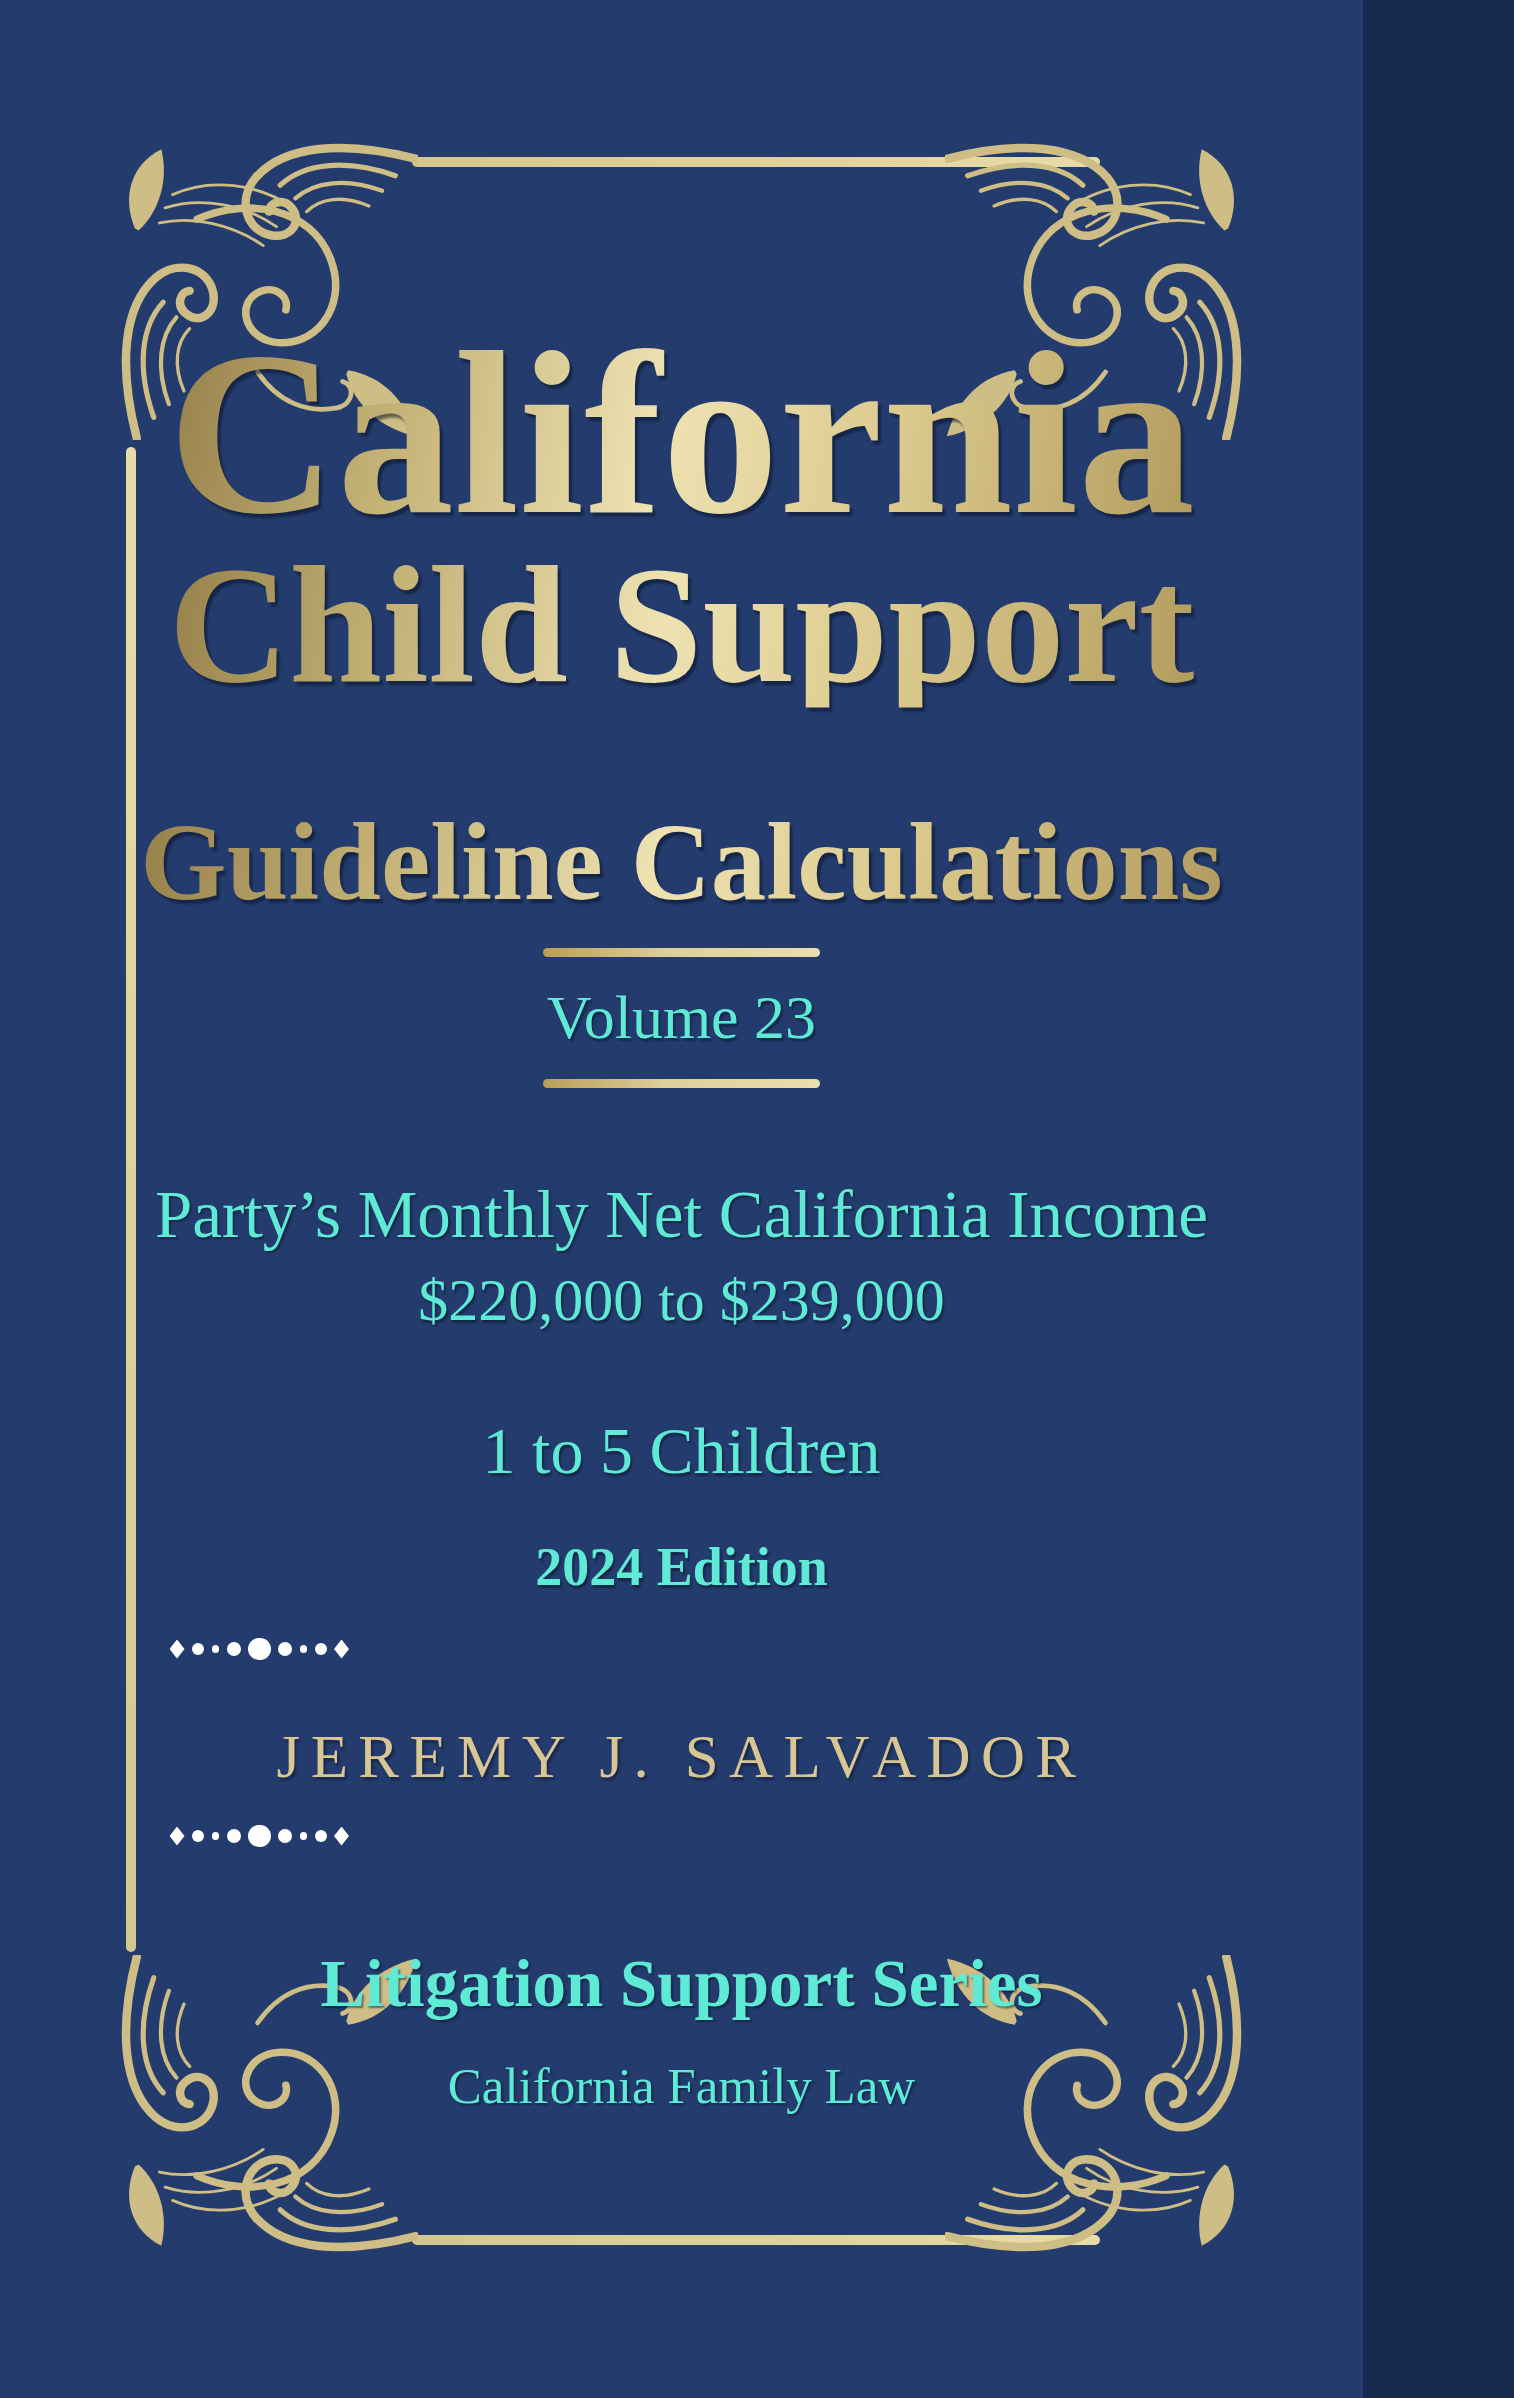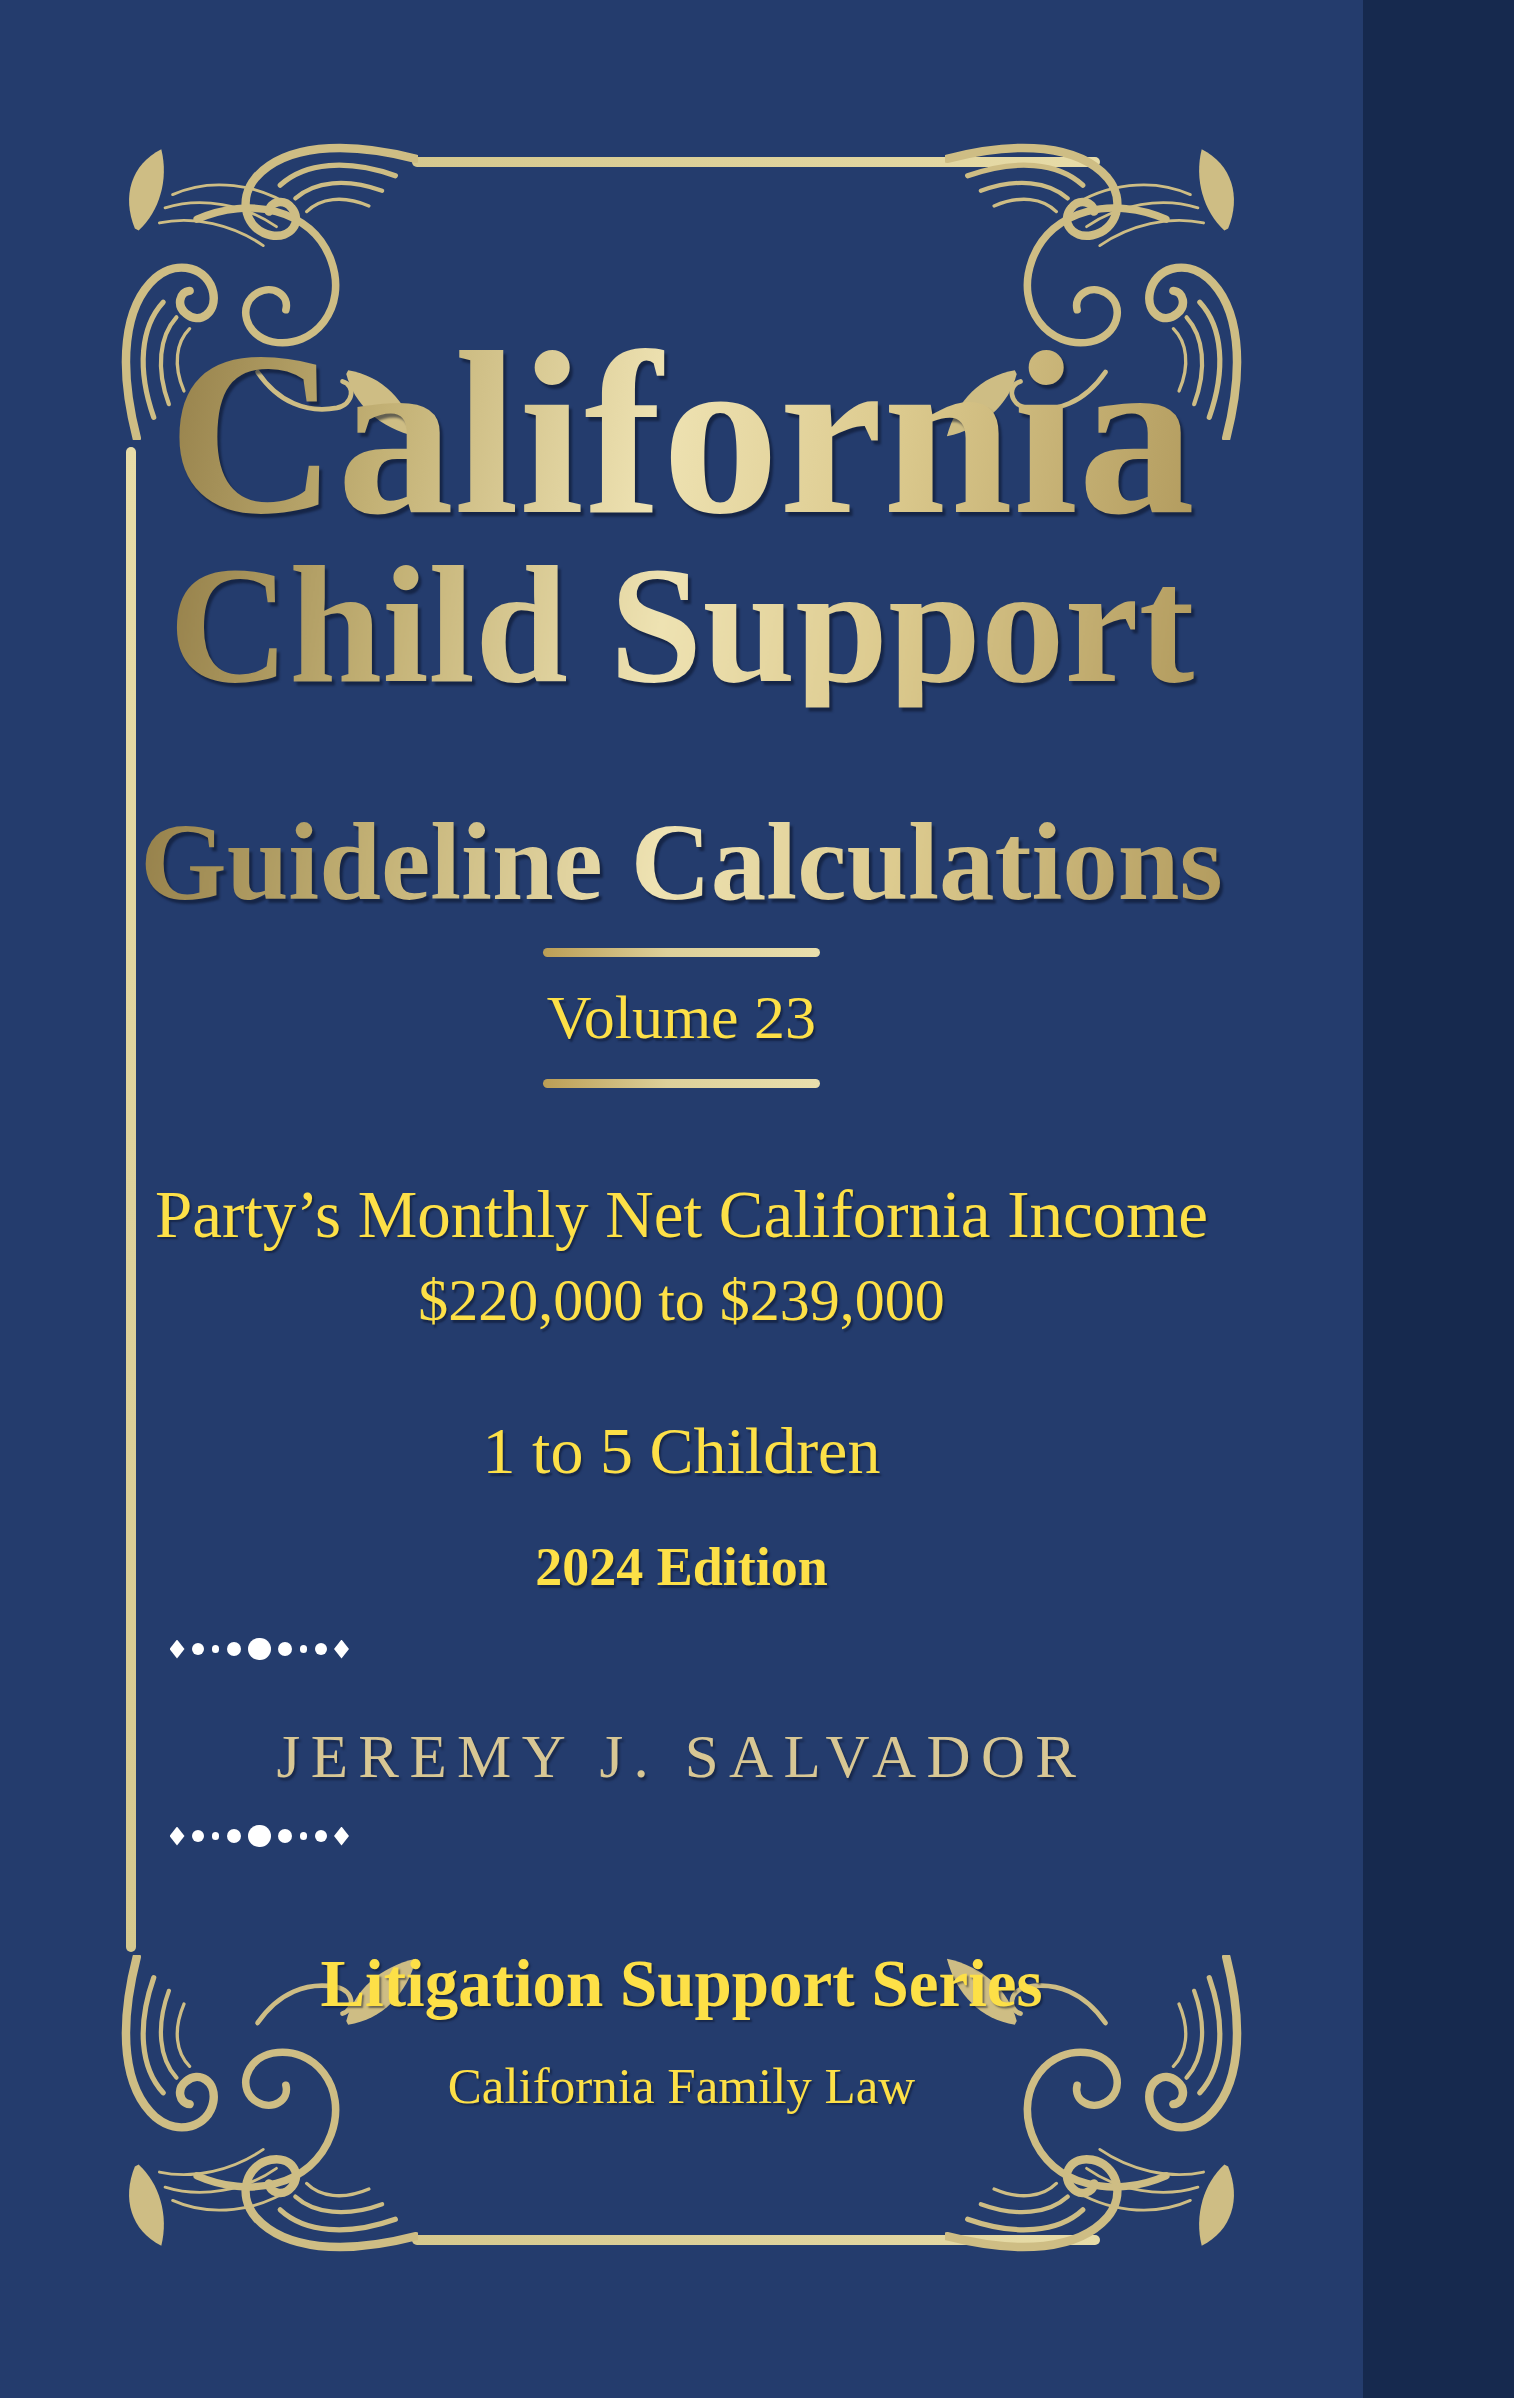--- a/index.html
+++ b/index.html
@@ -27,21 +27,21 @@
   .line{
     position:absolute;left:50%;transform:translate(-50%,-50%);
     white-space:nowrap;text-align:center;line-height:1;
   }
   .gold-grad{
     font-weight:bold;
     background:linear-gradient(100deg,#95804a 0%,#c3b175 22%,#eee2b2 48%,#dcca8e 70%,#b29b5e 100%);
     -webkit-background-clip:text;background-clip:text;color:transparent;
     filter:drop-shadow(3.7px 4.7px 0.9px rgba(9,18,40,.55));
   }
-  .white-txt{color:#fde047;text-shadow:1.9px 2.8px 1.9px rgba(9,18,40,.5);}
+  .white-txt{color:#5eead4;text-shadow:1.9px 2.8px 1.9px rgba(9,18,40,.5);}
   .t1{top:433px;font-size:234px;}
   .t2{top:624px;font-size:167px;text-align:right;}
   .t3{top:813px;font-size:111px;margin-top:48px;}
   .volume{top:1017px;font-size:62px;}
   .income1{top:1214px;font-size:67px;}
   .income2{top:1300px;font-size:60px;}
   .children{top:1433px;font-size:66px;margin-top:18px;}
   .edition{top:1567px;font-size:54px;font-weight:bold;}
   .author{
     top:1756px;font-size:61px;letter-spacing:.17em;

